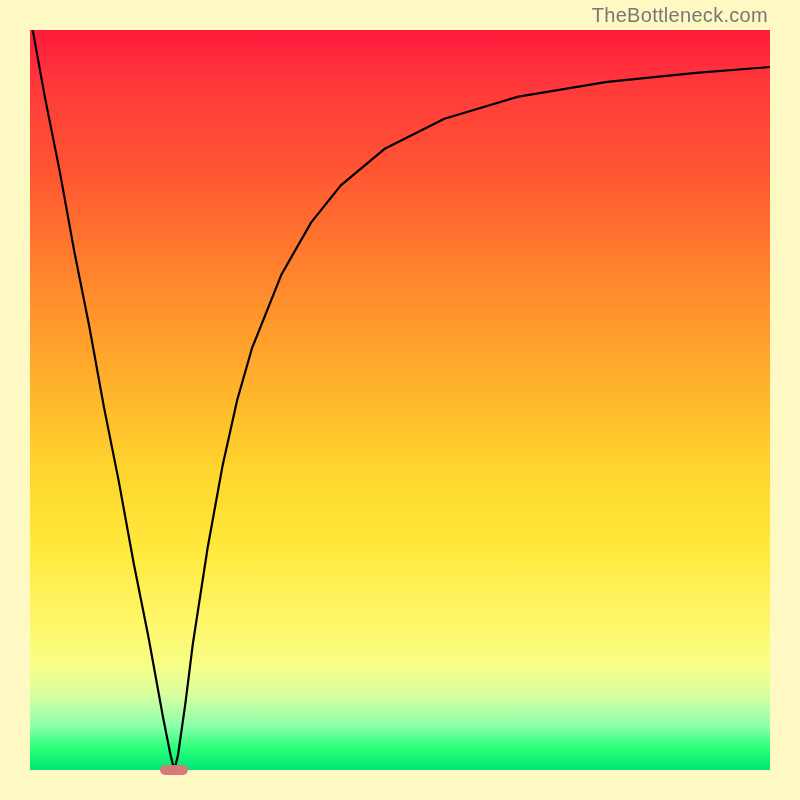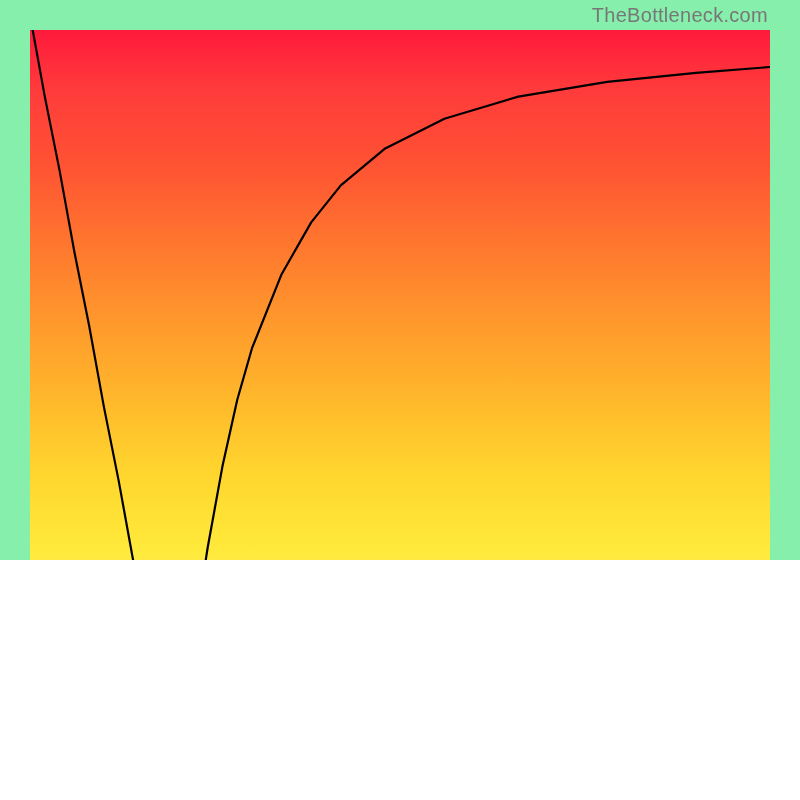--- a/index.html
+++ b/index.html
@@ -3,23 +3,23 @@
 <meta charset="utf-8">
 <style>
   body {
     margin: 0;
     padding: 0;
     background: #fff;
     font-family: Arial, Helvetica, sans-serif;
   }
   .frame {
     width: 800px;
-    height: 560px;
+    height: 800px;
     position: relative;
-    background: #86efac;
+    background: #fef9c3;
     overflow: hidden;
   }
   .plot {
     position: absolute;
     left: 30px;
     top: 30px;
     width: 740px;
     height: 740px;
     background: linear-gradient(to bottom,
       #ff1a3c 0%,

